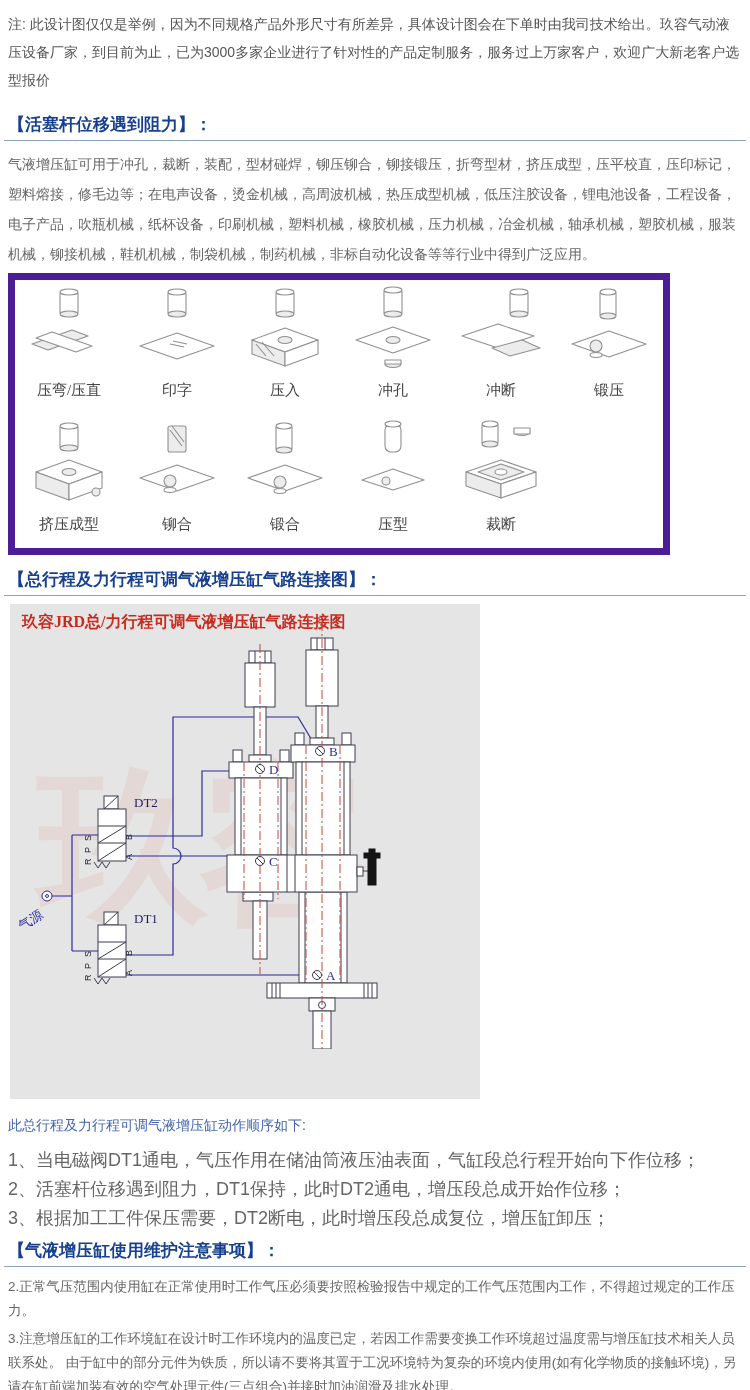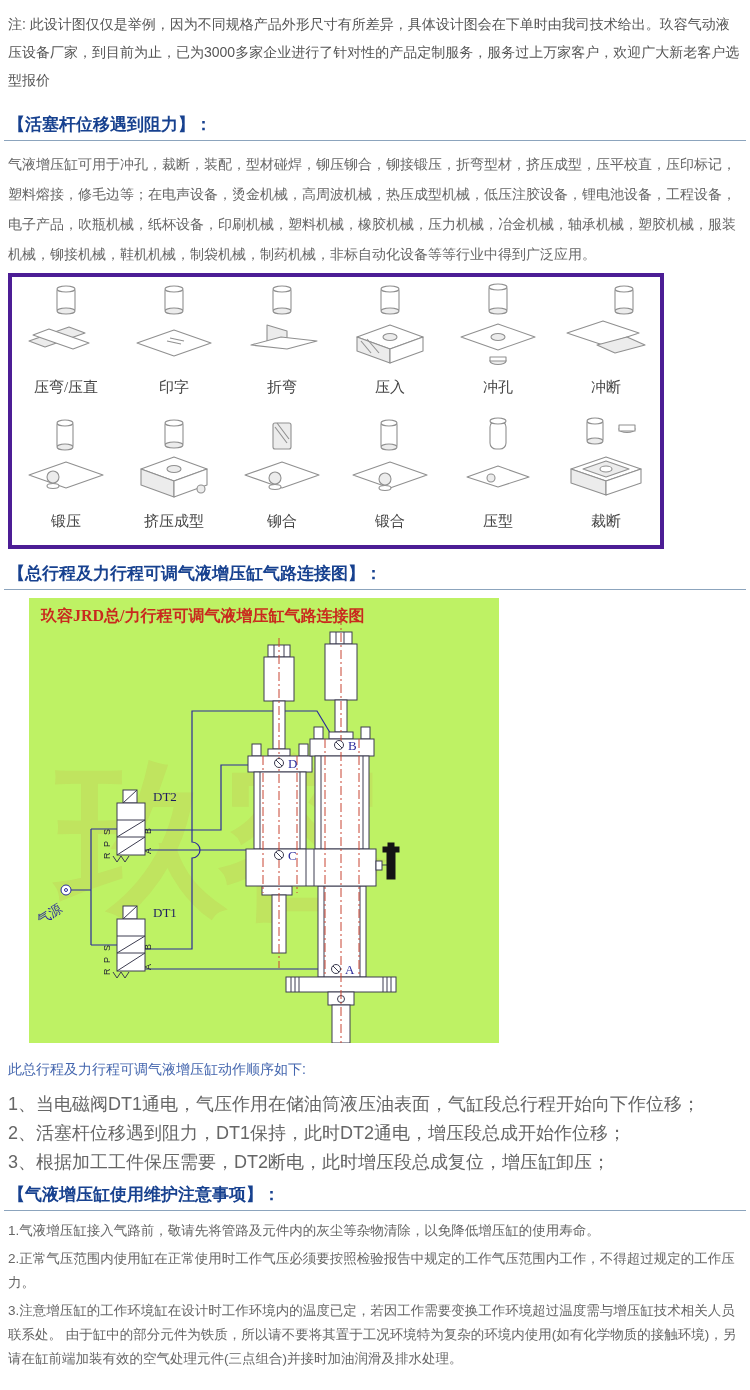--- a/index.html
+++ b/index.html
@@ -3,29 +3,29 @@
 <meta charset="utf-8">
 <style>
   html,body{margin:0;padding:0;background:#fff;}
   .page{position:relative;width:750px;height:1390px;background:#ffffff;overflow:hidden;
         font-family:"Liberation Sans",sans-serif;}
   .note{margin:10px 8px 0;color:#555;font-size:14px;line-height:28px;}
   .sec-heading{margin:20px 8px 4px;color:#17418f;font-size:17px;font-weight:bold;line-height:22px;}
   .rule{height:0;border-top:1px solid #8ca4bd;margin:0 4px;}
   .desc{margin:8px 8px 4px;color:#666;font-size:14px;line-height:30px;}
   
-  .figure{margin:4px 0 0 8px;width:648px;border:4px solid #4c1d95;background:#fff;
+  .figure{margin:4px 0 0 8px;width:648px;border:7px solid #4c1d95;background:#fff;
           display:grid;grid-template-columns:repeat(6,1fr);}
   .cell{height:130px;padding-top:4px;text-align:center;}
   .cap{font-family:"Liberation Serif",serif;font-size:15px;color:#444;margin-top:1px;}
   .art polygon,.art rect,.art ellipse,.art circle,.art line,.art path{
       stroke:#909090;fill:#fff;stroke-width:1.1;stroke-linejoin:round;}
   .art .sh{fill:#ececec;}
   
-  .panel{position:relative;margin:8px 0 0 29px;width:470px;height:445px;background:#bef264;}
+  .panel{position:relative;margin:8px 0 0 10px;width:470px;height:495px;background:#e5e5e5;}
   .wm{position:absolute;left:28px;top:160px;font-family:"Liberation Serif",serif;font-weight:bold;
       font-size:170px;line-height:1;color:rgba(215,70,35,0.08);letter-spacing:-8px;pointer-events:none;}
   .dtitle{position:absolute;left:12px;top:8px;font-family:"Liberation Serif",serif;font-weight:bold;
       font-size:16px;color:#c92a1e;}
   .dsvg{position:absolute;left:0;top:0;}
   .dsvg rect,.dsvg circle,.dsvg path,.dsvg line,.dsvg polyline,.dsvg ellipse{
       stroke:#3c3c50;fill:none;stroke-width:1;}
   .dsvg .fw{fill:#fff;}
   .dsvg .pipe{stroke:#2b2b9b;stroke-width:1.2;fill:none;}
   .dsvg .cl{stroke:#c84433;stroke-width:1;stroke-dasharray:9 3 2 3;}
@@ -71,30 +71,20 @@
         <rect x="36" y="8" width="18" height="22" rx="2"></rect>
           <ellipse cx="45" cy="8" rx="9" ry="3"></ellipse>
           <ellipse cx="45" cy="30" rx="9" ry="3" class="sh"></ellipse>
         <polygon points="8,62 45,49 82,62 45,75"></polygon>
         <line x1="38" y1="60" x2="52" y2="63"></line>
           <line x1="41" y1="57" x2="55" y2="60"></line>
       </svg>
       <div class="cap">印字</div>
     </div>
 
-    <div class="cell">
-      <svg class="art" width="100" height="92" viewBox="0 0 90 92">
-        <rect x="36" y="8" width="18" height="22" rx="2"></rect>
-          <ellipse cx="45" cy="8" rx="9" ry="3"></ellipse>
-          <ellipse cx="45" cy="30" rx="9" ry="3" class="sh"></ellipse>
-        <polygon points="30,44 50,50 50,66 30,60" class="sh"></polygon>
-        <polygon points="14,64 50,68 80,60 44,56"></polygon>
-      </svg>
-      <div class="cap">折弯</div>
-    </div>
 
     <div class="cell">
       <svg class="art" width="100" height="92" viewBox="0 0 90 92">
         <rect x="36" y="8" width="18" height="22" rx="2"></rect>
           <ellipse cx="45" cy="8" rx="9" ry="3"></ellipse>
           <ellipse cx="45" cy="30" rx="9" ry="3" class="sh"></ellipse>
         <polygon points="12,56 45,44 78,56 45,68"></polygon>
         <polygon points="12,56 12,70 45,82 45,68" class="sh"></polygon>
         <polygon points="78,56 78,70 45,82 45,68"></polygon>
         <ellipse cx="45" cy="56" rx="7" ry="3.5" class="sh"></ellipse>
@@ -353,19 +343,18 @@
   <div class="steps">
     <p>1、当电磁阀DT1通电，气压作用在储油筒液压油表面，气缸段总行程开始向下作位移；</p>
     <p>2、活塞杆位移遇到阻力，DT1保持，此时DT2通电，增压段总成开始作位移；</p>
     <p>3、根据加工工件保压需要，DT2断电，此时增压段总成复位，增压缸卸压；</p>
   </div>
 
   <h2 class="sec-heading" style="margin-top:8px">【气液增压缸使用维护注意事项】：</h2>
   <div class="rule"></div>
 
   <div class="notes">
-    <p>1.气液增压缸接入气路前，敬请先将管路及元件内的灰尘等杂物清除，以免降低增压缸的使用寿命。</p>
     <p>2.正常气压范围内使用缸在正常使用时工作气压必须要按照检验报告中规定的工作气压范围内工作，不得超过规定的工作压力。</p>
     <p>3.注意增压缸的工作环境缸在设计时工作环境内的温度已定，若因工作需要变换工作环境超过温度需与增压缸技术相关人员联系处。    由于缸中的部分元件为铁质，所以请不要将其置于工况环境特为复杂的环境内使用(如有化学物质的接触环境)，另请在缸前端加装有效的空气处理元件(三点组合)并接时加油润滑及排水处理。</p>
 
   </div>
 
 </div>
 
 </body></html>

